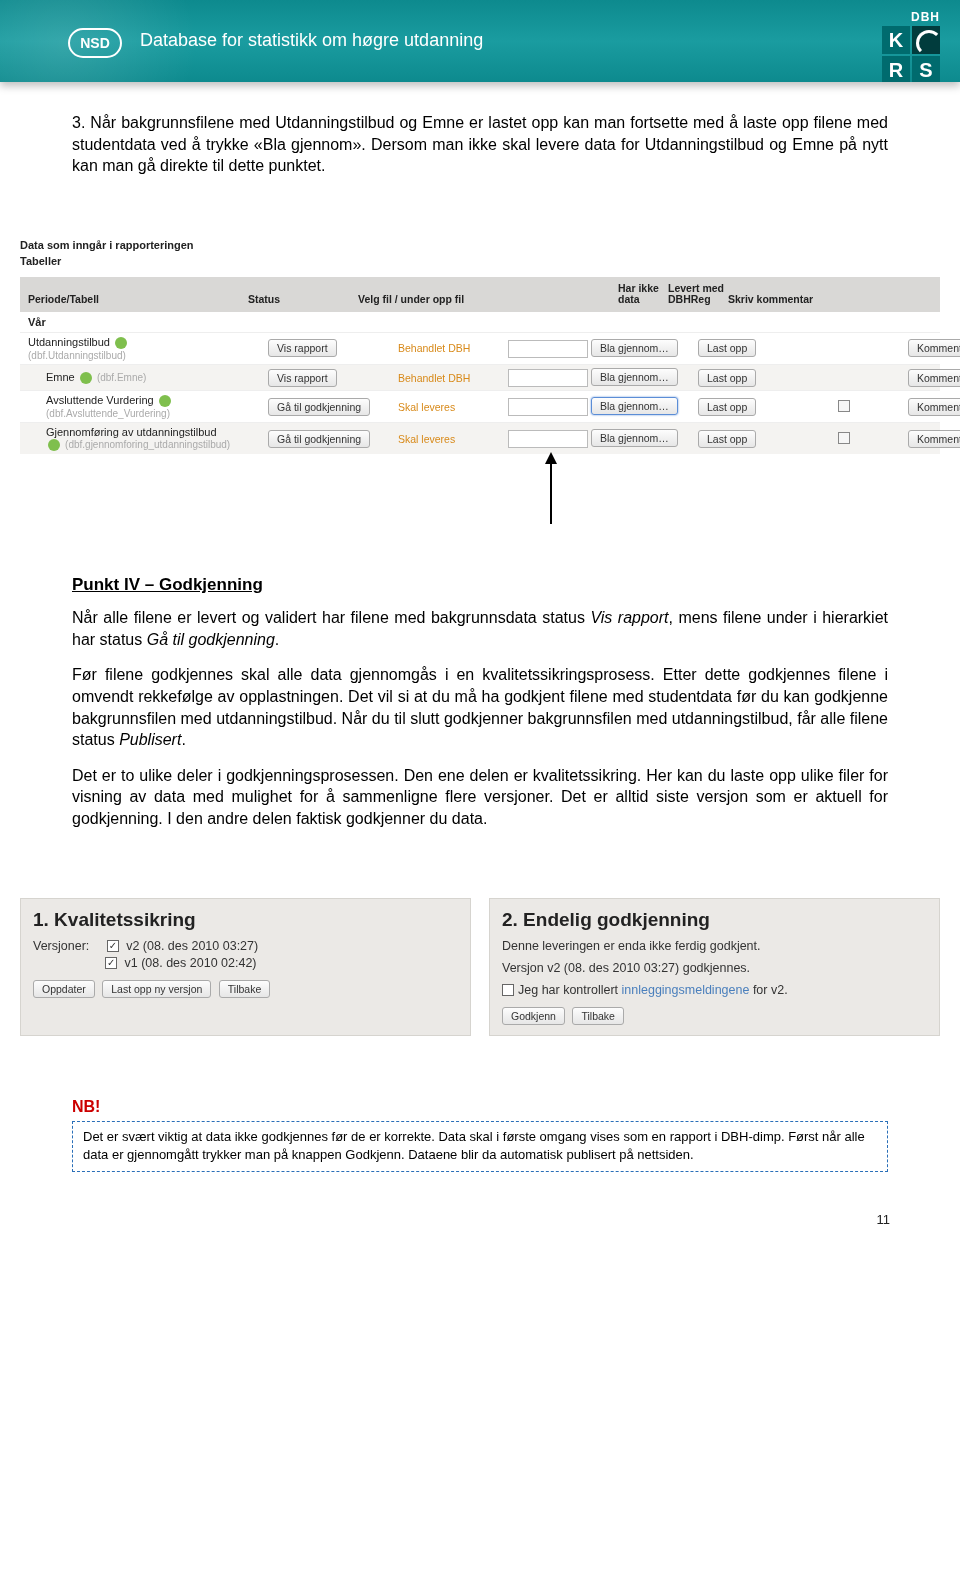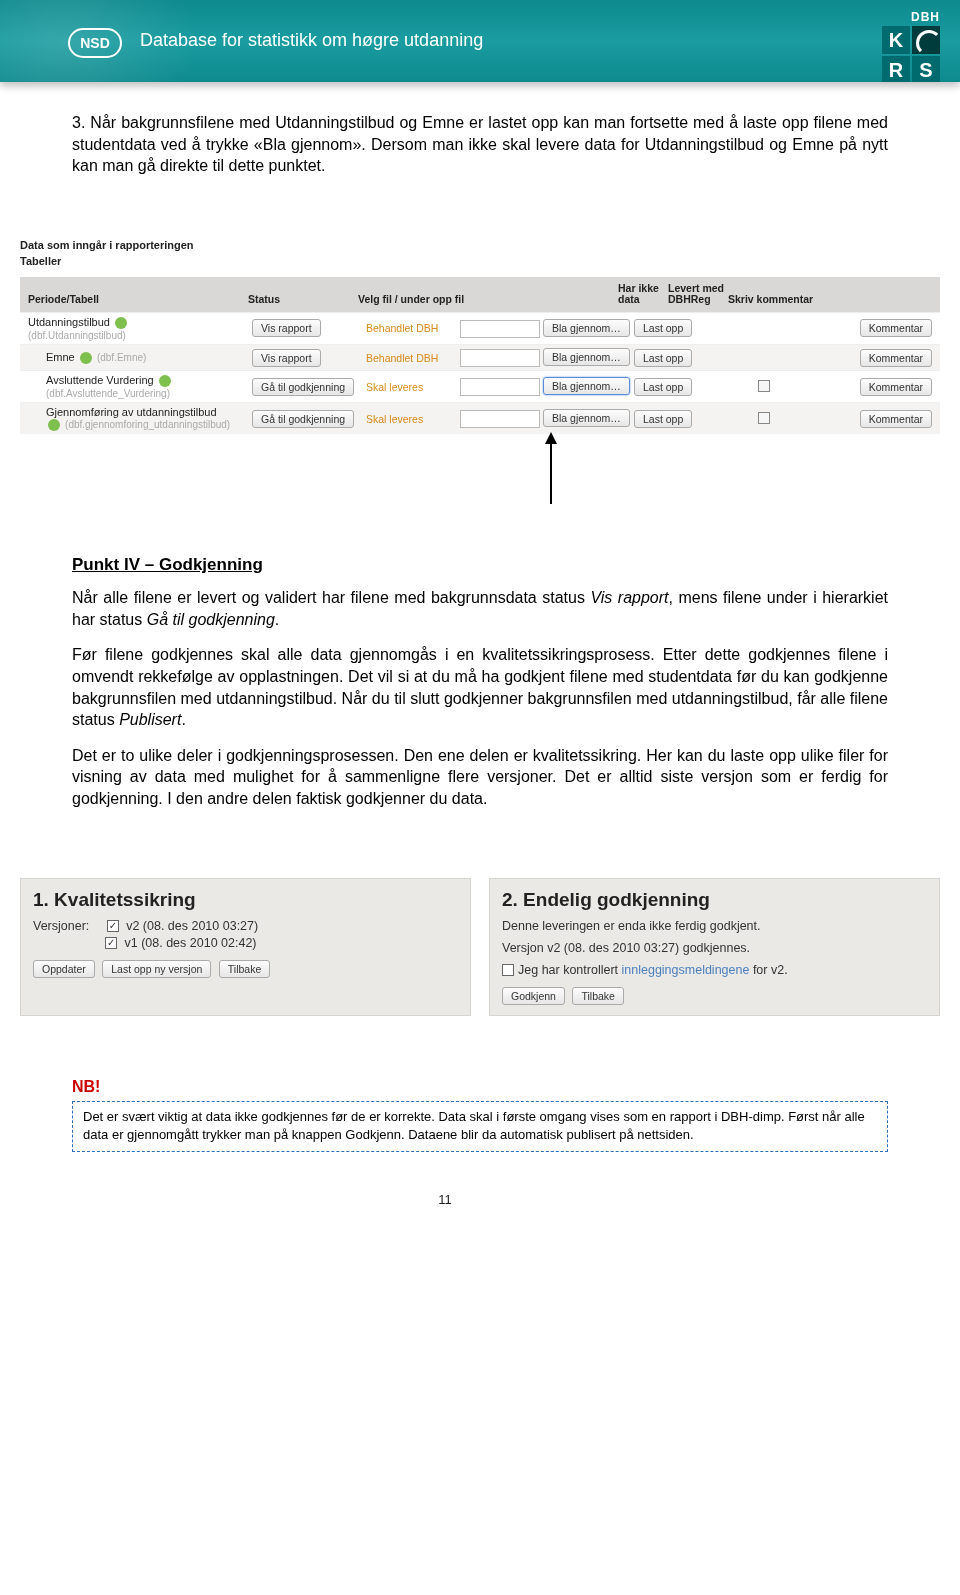--- a/index.html
+++ b/index.html
@@ -103,21 +103,21 @@
     align-items: end;
   }
   .thead-row div { line-height: 1.1; }
   .section-label { font-weight: bold; font-size: 11px; padding: 4px 8px; }
   .trow {
     display: grid;
     grid-template-columns: 220px 110px 90px 170px 120px 50px 1fr;
     align-items: center;
     padding: 3px 8px;
     border-top: 1px solid #eee;
-    gap: 4px;
+    gap: 20px;
   }
   .tname { font-size: 11px; }
   .tsub { color:#aaa; font-size:10px; }
   .btn {
     display:inline-block;
     background: linear-gradient(#fdfdfd,#e6e6e6);
     border: 1px solid #aaa;
     border-radius: 3px;
     padding: 2px 8px;
     font-size: 10.5px;
@@ -153,21 +153,21 @@
     flex:1; background:#ebe9e6; border:1px solid #d6d4cf; padding:10px 12px;
     font-size: 12.5px; color:#333;
   }
   .panel .ptitle { font-weight: bold; font-size: 19px; margin-bottom: 8px; color:#222; }
   .panel .row { margin: 3px 0; }
   .panel .cb { width:12px; height:12px; border:1px solid #666; display:inline-block; background:#fff; vertical-align:middle; margin-right:4px; }
   .panel .cb.checked::after { content:"✓"; font-size:10px; position:relative; top:-3px; left:1px; }
   .panel .link { color:#4a7fbc; }
   .panel-btns { margin-top:10px; }
 
-  .page-num { text-align:center; font-size:13px; padding-right:70px; padding-bottom:8px; color:#222; }
+  .page-num { text-align:right; font-size:13px; padding-right:70px; padding-bottom:8px; color:#222; }
 </style>
 </head>
 <body>
 <div class="page">
 
 <div class="banner">
   <div class="nsd">NSD</div>
   <div class="banner-title">Database for statistikk om høgre utdanning</div>
   <div class="dbh-kurs">
     <div class="dbh-label">DBH</div>
@@ -190,20 +190,21 @@
 
   <div class="thead-row">
     <div>Periode/Tabell</div>
     <div>Status</div>
     <div>Velg fil / under opp fil</div>
     <div>Har ikke data</div>
     <div>Levert med DBHReg</div>
     <div>Skriv kommentar</div>
   </div>
 
+  <div class="section-label">Vår</div>
 
   <div class="trow">
     <div class="tname">
       <span>Utdanningstilbud</span> <span class="ico-green"></span><br>
       <span class="tsub">(dbf.Utdanningstilbud)</span>
     </div>
     <div><span class="btn">Vis rapport</span></div>
     <div class="status-orange">Behandlet DBH</div>
     <div><span class="file-in"></span><span class="btn">Bla gjennom…</span></div>
     <div><span class="btn">Last opp</span></div>
@@ -261,21 +262,21 @@
   <h3>Punkt IV – Godkjenning</h3>
 
   <p>
     <span>Når alle filene er levert og validert har filene med bakgrunnsdata status </span><span class="italic">Vis rapport</span><span>, mens filene under i hierarkiet har status </span><span class="italic">Gå til godkjenning</span><span>.</span>
   </p>
 
   <p>
     <span>Før filene godkjennes skal alle data gjennomgås i en kvalitetssikringsprosess. Etter dette godkjennes filene i omvendt rekkefølge av opplastningen. Det vil si at du må ha godkjent filene med studentdata før du kan godkjenne bakgrunnsfilen med utdanningstilbud. Når du til slutt godkjenner bakgrunnsfilen med utdanningstilbud, får alle filene status </span><span class="italic">Publisert</span><span>.</span>
   </p>
 
-  <p>Det er to ulike deler i godkjenningsprosessen. Den ene delen er kvalitetssikring. Her kan du laste opp ulike filer for visning av data med mulighet for å sammenligne flere versjoner. Det er alltid siste versjon som er ferdig for godkjenning. I den andre delen faktisk godkjenner du data.</p>
+  <p>Det er to ulike deler i godkjenningsprosessen. Den ene delen er kvalitetssikring. Her kan du laste opp ulike filer for visning av data med mulighet for å sammenligne flere versjoner. Det er alltid siste versjon som er aktuell for godkjenning. I den andre delen faktisk godkjenner du data.</p>
 </div>
 
 <div class="panels">
   <div class="panel">
     <div class="ptitle">1. Kvalitetssikring</div>
     <div class="row">
       <span>Versjoner:</span>
       &nbsp;&nbsp;&nbsp;
       <span class="cb checked"></span>
       <span>v2 (08. des 2010 03:27)</span>

